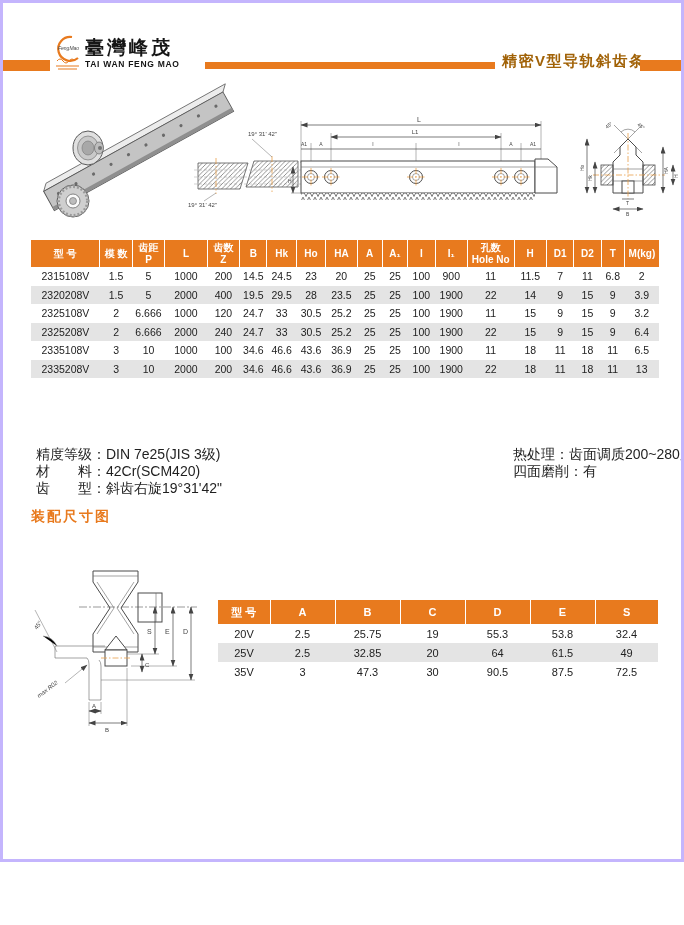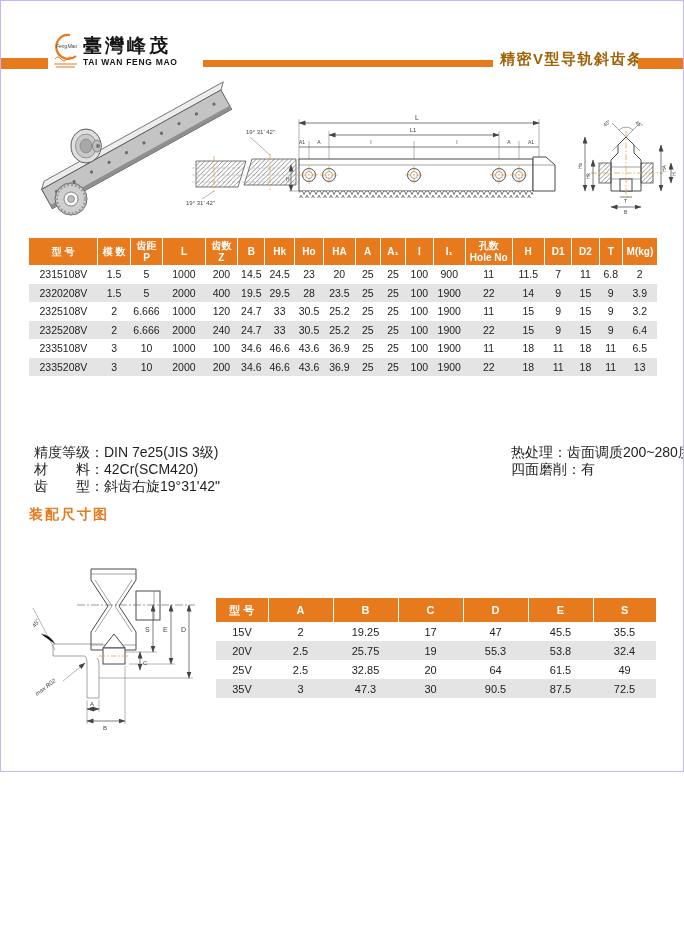--- a/index.html
+++ b/index.html
@@ -1,16 +1,16 @@
 <!DOCTYPE html>
 <html><head>
 <meta charset="utf-8">
 <style>
   html,body{margin:0;padding:0;background:#fff;}
-  .page{position:relative;width:684px;height:772px;background:#fff;border:1px solid #c4b5fd;
+  .page{position:relative;width:684px;height:862px;background:#fff;border:3px solid #c4b5fd;
         box-sizing:border-box;overflow:hidden;
         font-family:"Liberation Sans","DejaVu Sans",sans-serif;color:#222;}
   .abs{position:absolute;}
   .orange{background:#E87A1E;}
   
   .brand-cn{font-family:"DejaVu Serif","Liberation Serif",serif;font-weight:700;font-size:19px;
             letter-spacing:3px;color:#151515;white-space:nowrap;}
   .brand-en{font-weight:700;font-size:8.5px;letter-spacing:0.7px;color:#151515;white-space:nowrap;}
   .header-title{font-size:15px;font-weight:700;color:#a16207;letter-spacing:1.5px;white-space:nowrap;}
   
@@ -438,29 +438,20 @@
           <th>A</th>
           <th>B</th>
           <th>C</th>
           <th>D</th>
           <th>E</th>
           <th>S</th>
         </tr>
       </thead>
     <tbody>
         <tr>
-          <td>15V</td>
-          <td>2</td>
-          <td>19.25</td>
-          <td>17</td>
-          <td>47</td>
-          <td>45.5</td>
-          <td>35.5</td>
-        </tr>
-        <tr>
           <td>20V</td>
           <td>2.5</td>
           <td>25.75</td>
           <td>19</td>
           <td>55.3</td>
           <td>53.8</td>
           <td>32.4</td>
         </tr>
         <tr>
           <td>25V</td>

